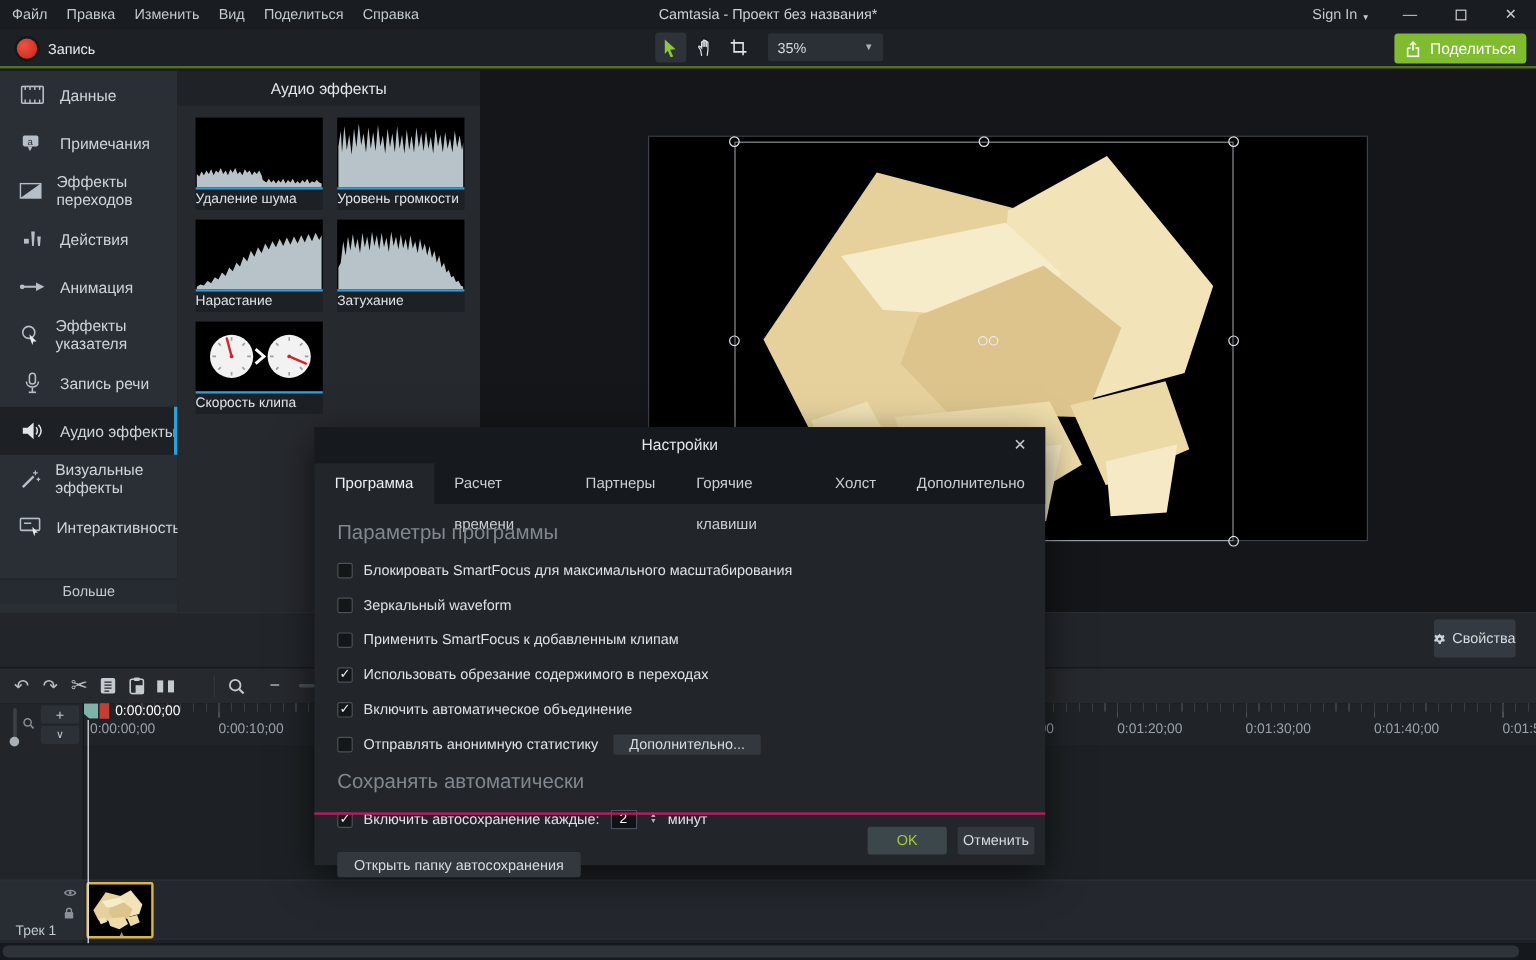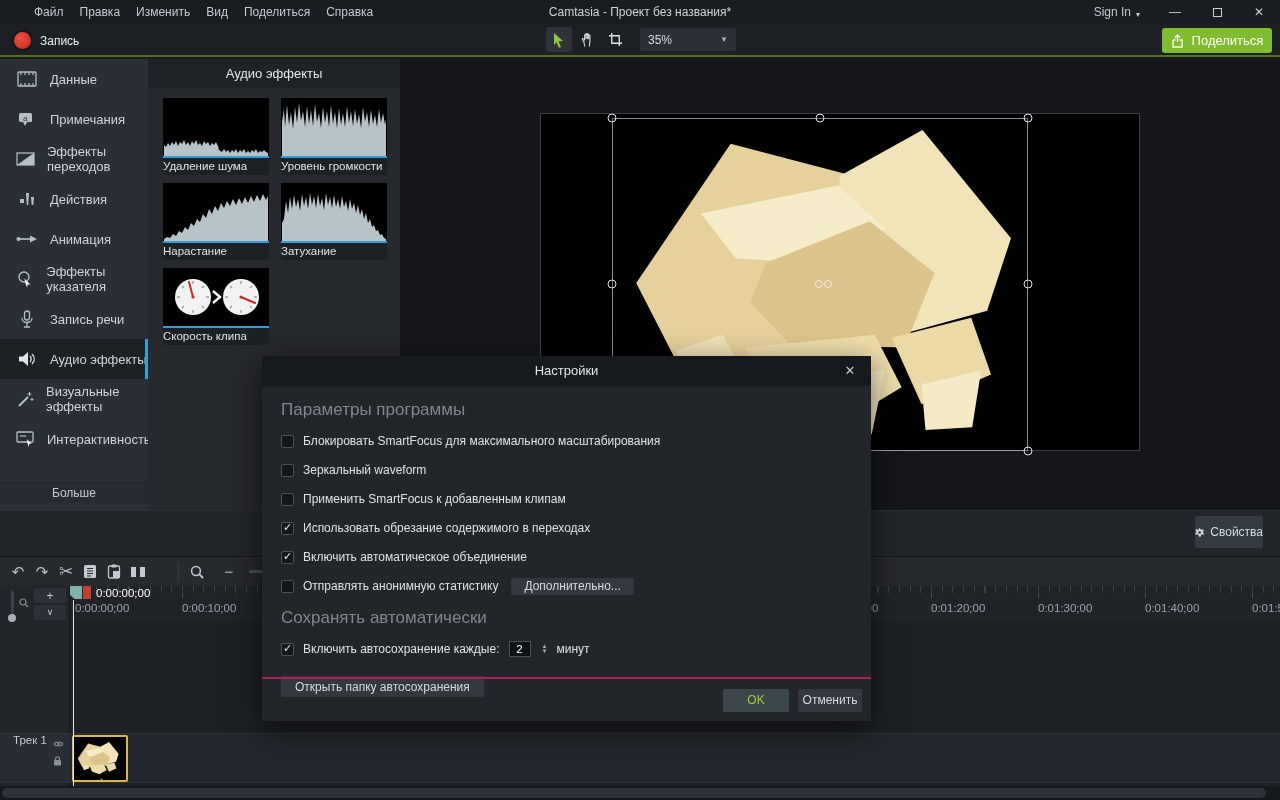--- a/index.html
+++ b/index.html
@@ -1,20 +1,20 @@
 <!DOCTYPE html>
 <html><head>
 <meta charset="utf-8">
 <style>
   html,body{margin:0;padding:0;background:#000;}
   *{box-sizing:border-box;font-family:"Liberation Sans",sans-serif;}
   .app{position:relative;width:1280px;height:800px;background:#17191d;overflow:hidden;color:#d6dbdf;font-size:12px;}
 
   
-  .menubar{position:absolute;left:0;top:0;width:1280px;height:24px;background:#191c20;display:flex;align-items:center;padding-left:24px;}
+  .menubar{position:absolute;left:0;top:0;width:1280px;height:24px;background:#191c20;display:flex;align-items:center;}
   .menubar .menus{display:flex;gap:16px;padding-left:10px;}
   .menubar .menus span{color:#c3cad0;cursor:default;}
   .win-title{position:absolute;left:0;right:0;text-align:center;color:#ced4d9;pointer-events:none;}
   .win-ctrl{position:absolute;right:0;top:0;height:24px;display:flex;align-items:center;gap:0;}
   .signin{color:#c3cad0;padding:0 14px;display:flex;gap:5px;align-items:flex-end;}
   .wbtn{width:42px;height:24px;display:flex;align-items:center;justify-content:center;color:#c9ced3;}
   .maxbox{width:9px;height:9px;border:1px solid #c9ced3;}
 
   
   .headerbar{position:absolute;left:0;top:24px;width:1280px;height:33px;background:#1d2024;border-bottom:2px solid #55701f;}
@@ -66,21 +66,21 @@
   .leftcol{position:absolute;left:0;top:586px;width:70px;height:200px;background:#22262b;border-right:1px solid #15181b;}
   .minibtn{position:absolute;left:34px;width:32px;height:15px;background:#2c3137;border-radius:2px;color:#c3cad0;font-size:12px;display:flex;align-items:center;justify-content:center;line-height:1;}
   .vslider{position:absolute;left:11px;top:4px;width:3px;height:28px;background:#3a4046;border-radius:2px;}
   .vslider .dot{position:absolute;left:-3px;bottom:-4px;width:8px;height:8px;border-radius:50%;background:#a8b0b7;}
   .ruler{position:absolute;left:70px;top:586px;width:1210px;height:36px;background:#202428;
     background-image:repeating-linear-gradient(to right,#3a4046 0 1px,transparent 1px 10.7px),repeating-linear-gradient(to right,#4a5056 0 1px,transparent 1px 107px);
     background-size:100% 7px,100% 12px;background-repeat:no-repeat;background-position:5px 0,5px 0;}
   .rlabel{position:absolute;top:16px;color:#99a2aa;font-size:11.5px;white-space:nowrap;}
   .tracks{position:absolute;left:70px;top:622px;width:1210px;height:164px;background:#1d2125;}
   .trackrow{position:absolute;left:0;top:111px;width:1210px;height:50px;background:#24282e;border-top:1px solid #2c3136;border-bottom:1px solid #2c3136;}
-  .trackhead{position:absolute;left:0;top:733px;width:70px;height:50px;background:#282d33;border-top:1px solid #2c3136;border-bottom:1px solid #2c3136;display:flex;align-items:flex-start;}
+  .trackhead{position:absolute;left:0;top:733px;width:70px;height:50px;background:#282d33;border-top:1px solid #2c3136;border-bottom:1px solid #2c3136;display:flex;align-items:flex-end;}
   .tname{color:#c3cad0;font-size:11.5px;padding-left:13px;}
   .ticons{position:absolute;right:6px;top:6px;display:flex;flex-direction:column;gap:8px;}
   .clip{position:absolute;left:2px;top:1px;width:56px;height:47px;background:#000;border:2px solid #d9b54a;border-radius:2px;overflow:hidden;}
   .clipmark{position:absolute;left:24px;bottom:-3px;color:#8a9199;font-size:7px;}
   .playline{position:absolute;left:73px;top:600px;width:1px;height:186px;background:#e8ebee;z-index:5;}
   .ph-flag{position:absolute;left:70px;top:586px;width:12px;height:13px;background:#7fb2a9;clip-path:polygon(0 0,100% 0,100% 100%,38% 100%,0 68%);z-index:6;}
   .ph-red{position:absolute;left:83px;top:586px;width:8px;height:13px;background:#c63e31;z-index:6;}
   .ph-time{position:absolute;left:96px;top:587px;color:#fff;font-size:11.5px;z-index:6;}
   .hscroll{position:absolute;left:0;top:786px;width:1280px;height:14px;background:#15181c;}
   .hthumb{position:absolute;left:2px;top:2px;width:1264px;height:10px;background:#2e333a;border-radius:5px;}
@@ -478,20 +478,28 @@
 
   <div class="hscroll">
     <div class="hthumb"></div>
   </div>
 
   <div class="dialog">
     <div class="dlg-title">
       <span>Настройки</span>
       <span class="dlg-close">✕</span>
     </div>
+    <div class="dlg-tabs">
+      <span class="dtab sel">Программа</span>
+      <span class="dtab">Расчет времени</span>
+      <span class="dtab">Партнеры</span>
+      <span class="dtab">Горячие клавиши</span>
+      <span class="dtab">Холст</span>
+      <span class="dtab">Дополнительно</span>
+    </div>
 
     <div class="dheading">Параметры программы</div>
 
     <div class="optrow">
       <span class="cbox">
           <span class="mk"></span>
         </span>
       <span class="optlabel">Блокировать SmartFocus для максимального масштабирования</span>
     </div>
     <div class="optrow">

